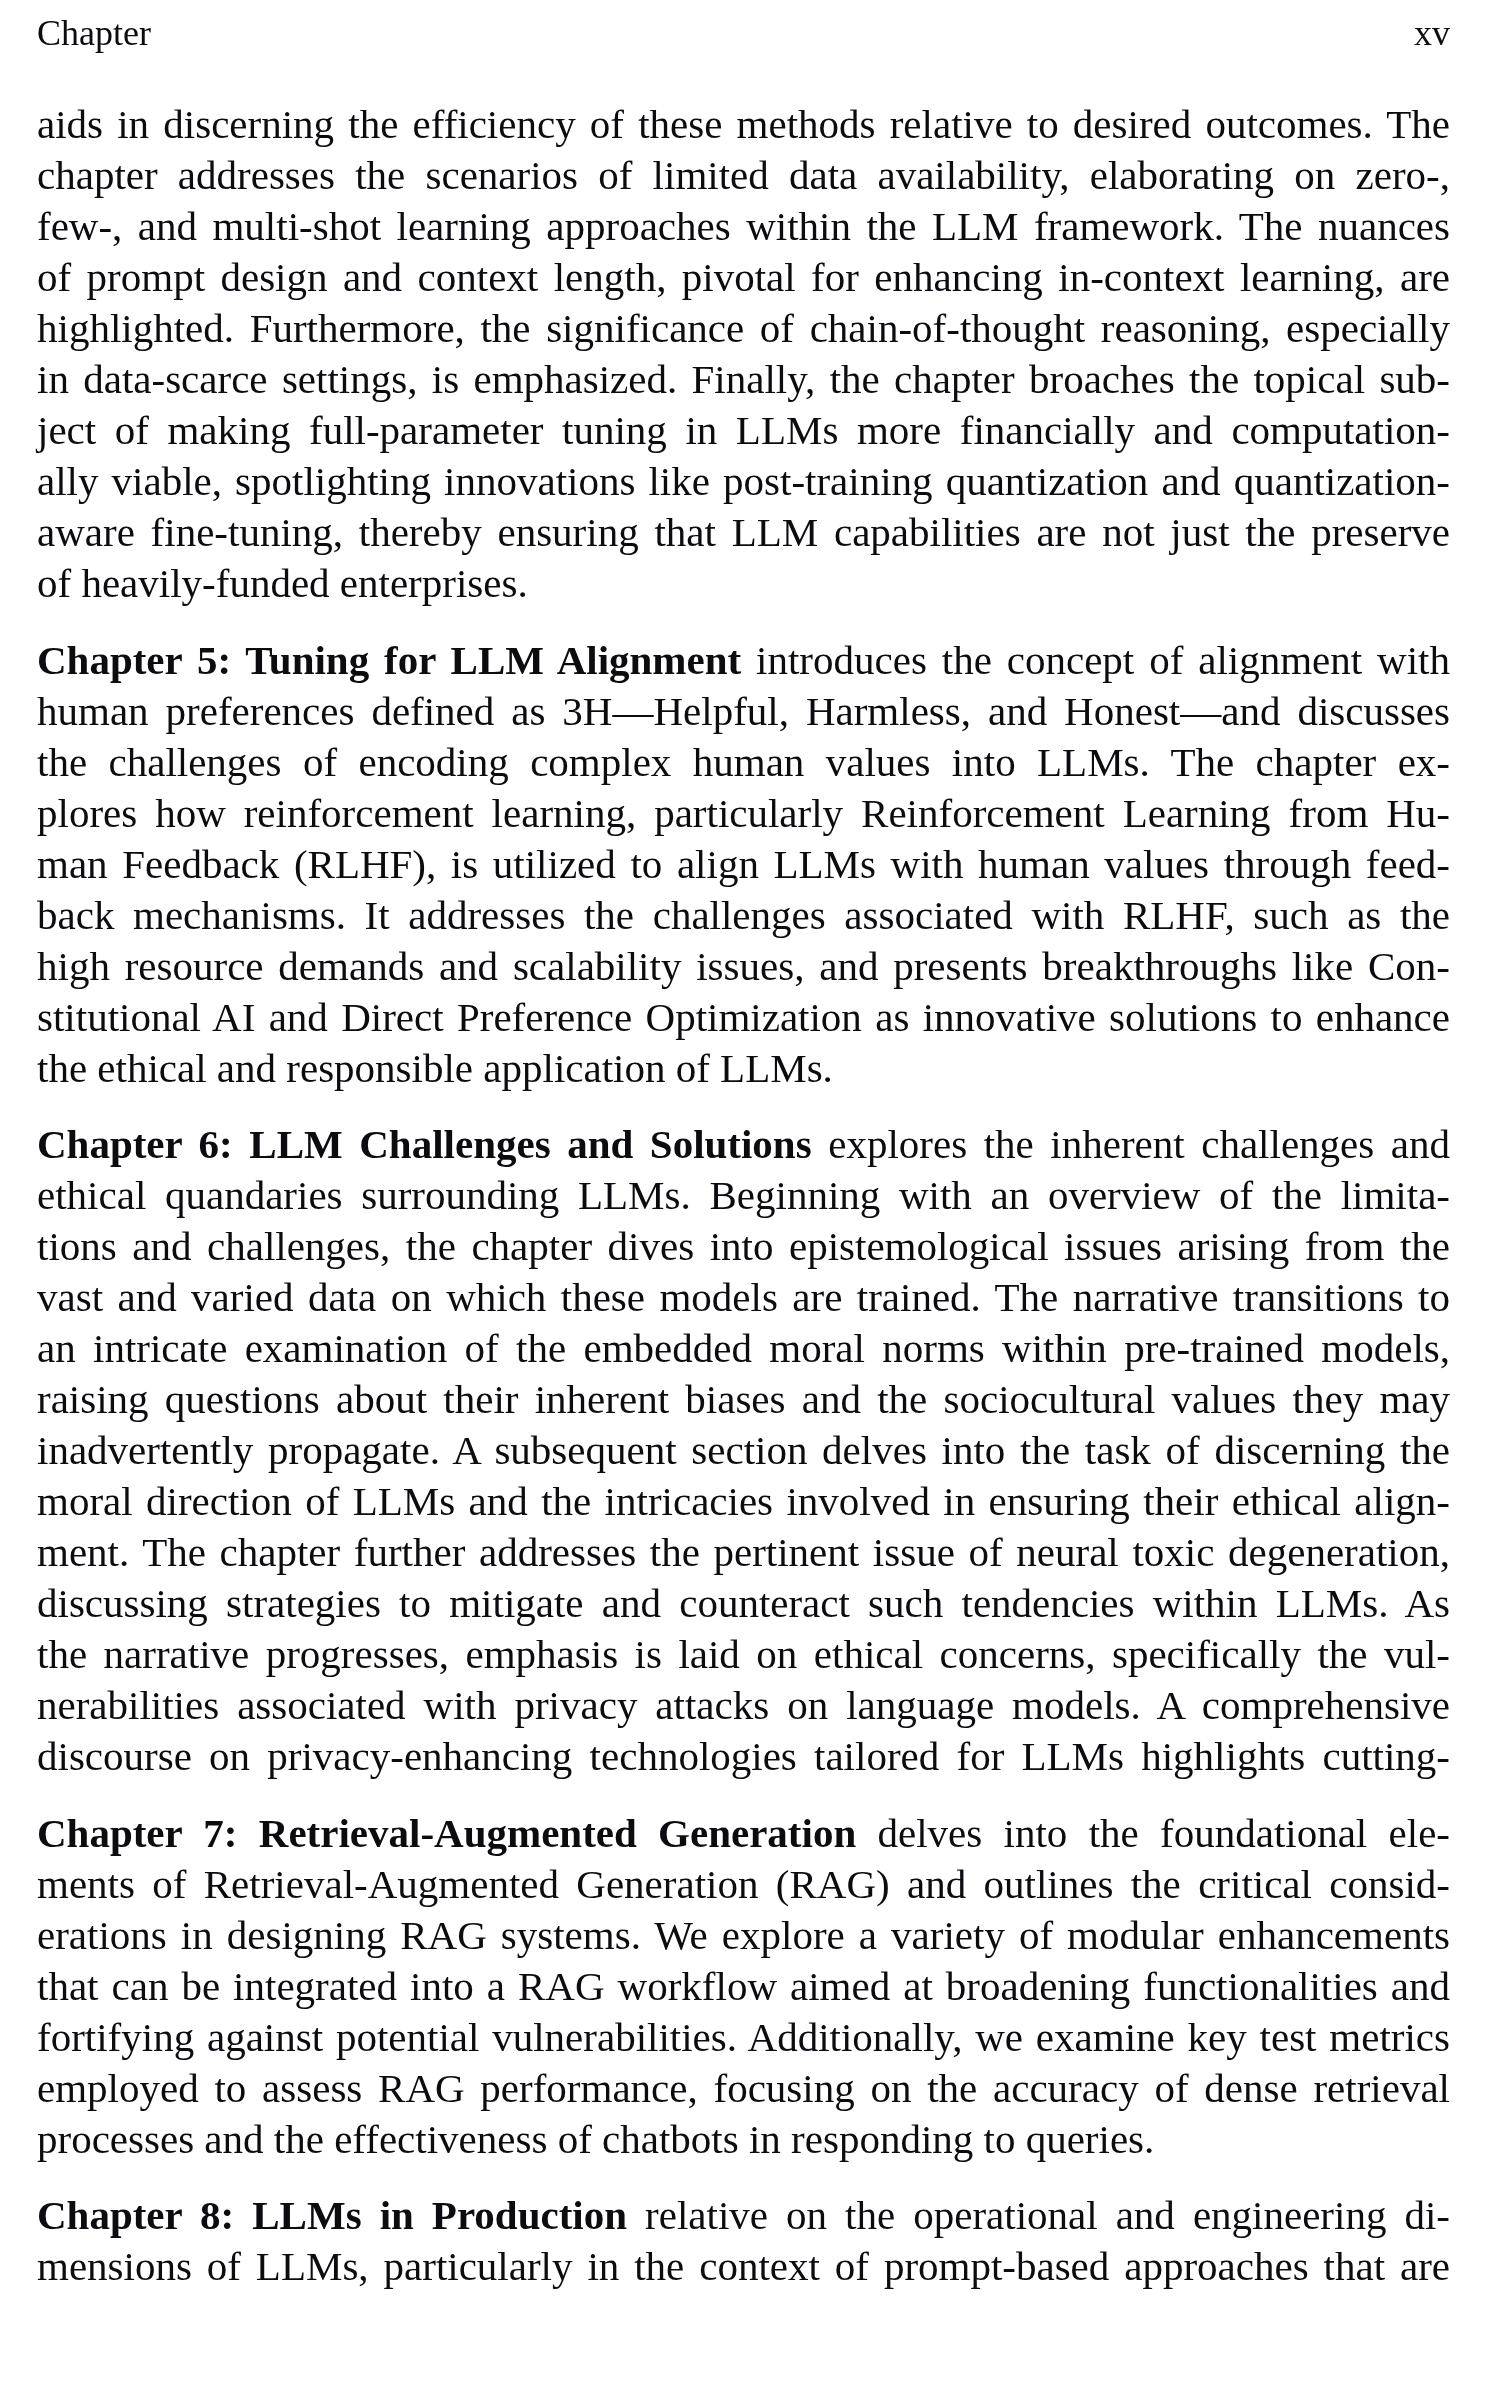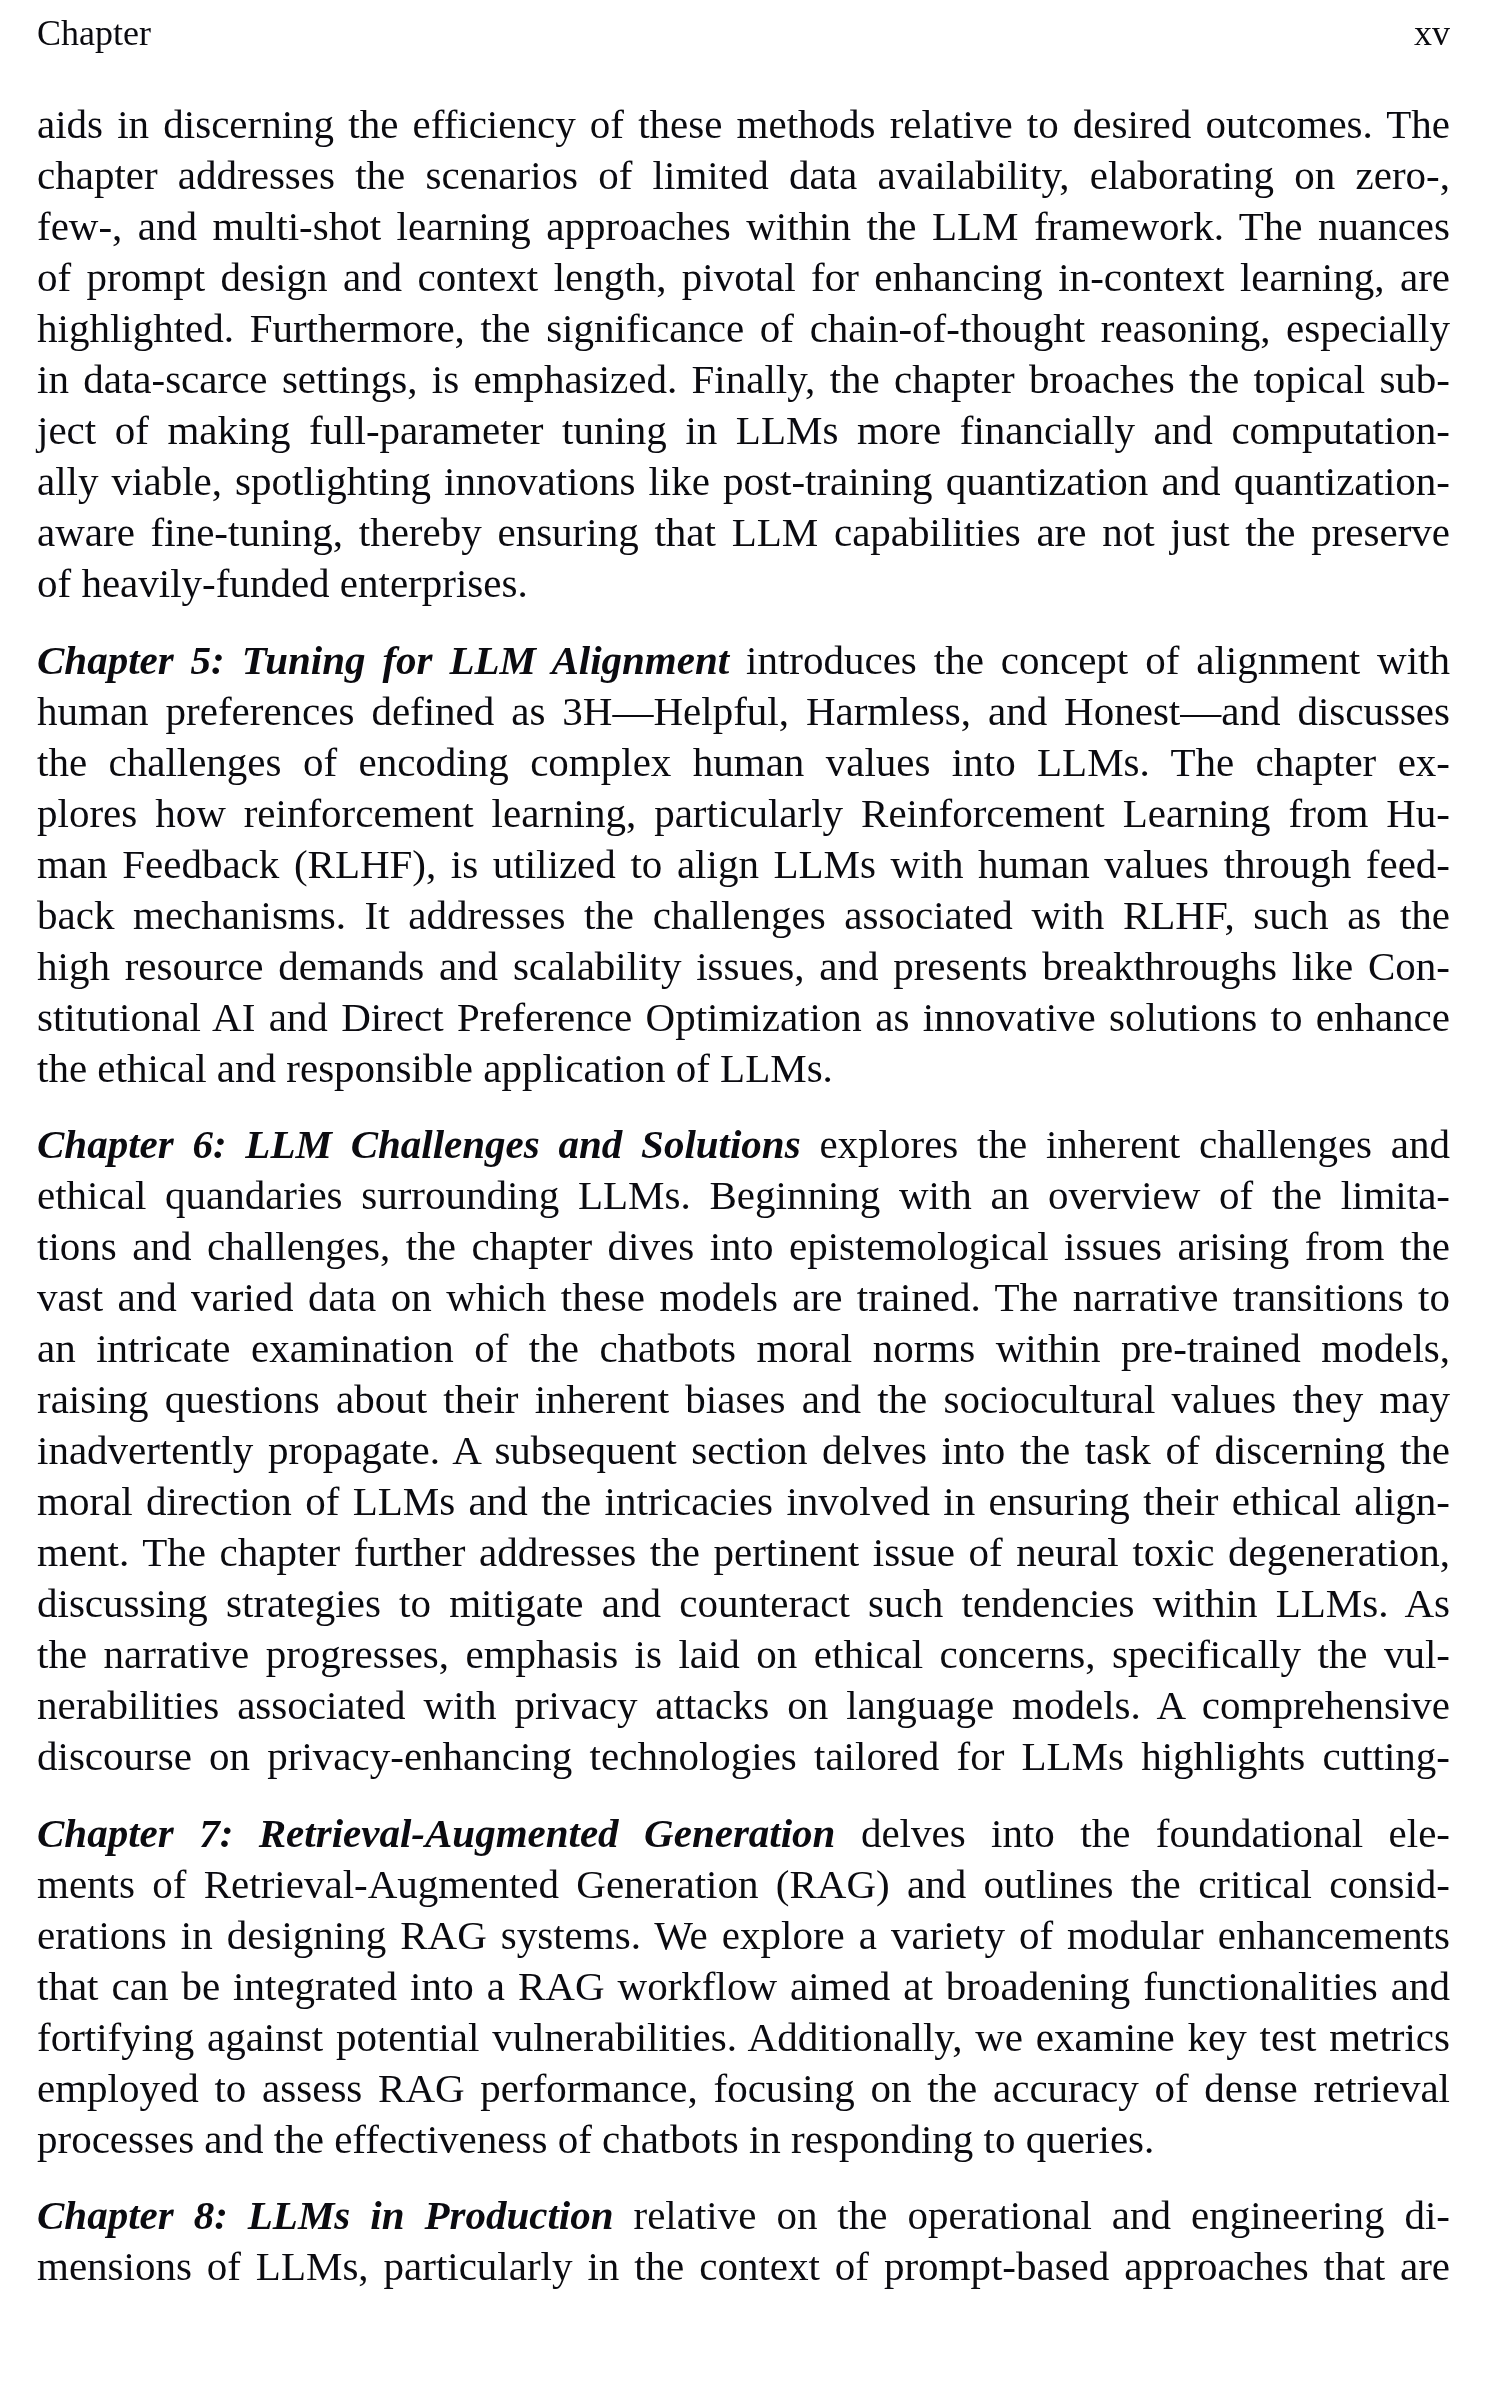--- a/index.html
+++ b/index.html
@@ -43,21 +43,20 @@
     text-align: justify;
     text-align-last: justify;
     height: 51px;
     overflow: visible;
   }
   .line.last {
     text-align-last: left;
   }
   .lead {
     font-weight: bold;
-    font-style: italic;
   }
 </style>
 </head>
 <body>
 
 <div class="running-head">
   <span>Chapter</span>
   <span>xv</span>
 </div>
 
@@ -86,21 +85,21 @@
     <span class="line">high resource demands and scalability issues, and presents breakthroughs like Con-</span>
     <span class="line">stitutional AI and Direct Preference Optimization as innovative solutions to enhance</span>
     <span class="line last">the ethical and responsible application of LLMs.</span>
   </p>
 
   <p class="para">
     <span class="line"><b class="lead">Chapter 6: LLM Challenges and Solutions</b><span> explores the inherent challenges and</span></span>
     <span class="line">ethical quandaries surrounding LLMs. Beginning with an overview of the limita-</span>
     <span class="line">tions and challenges, the chapter dives into epistemological issues arising from the</span>
     <span class="line">vast and varied data on which these models are trained. The narrative transitions to</span>
-    <span class="line">an intricate examination of the chatbots moral norms within pre-trained models,</span>
+    <span class="line">an intricate examination of the embedded moral norms within pre-trained models,</span>
     <span class="line">raising questions about their inherent biases and the sociocultural values they may</span>
     <span class="line">inadvertently propagate. A subsequent section delves into the task of discerning the</span>
     <span class="line">moral direction of LLMs and the intricacies involved in ensuring their ethical align-</span>
     <span class="line">ment. The chapter further addresses the pertinent issue of neural toxic degeneration,</span>
     <span class="line">discussing strategies to mitigate and counteract such tendencies within LLMs. As</span>
     <span class="line">the narrative progresses, emphasis is laid on ethical concerns, specifically the vul-</span>
     <span class="line">nerabilities associated with privacy attacks on language models. A comprehensive</span>
     <span class="line">discourse on privacy-enhancing technologies tailored for LLMs highlights cutting-</span>
   </p>
 

